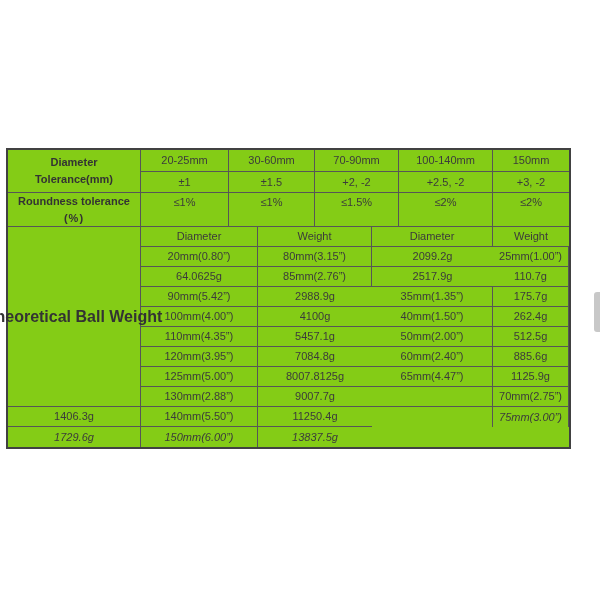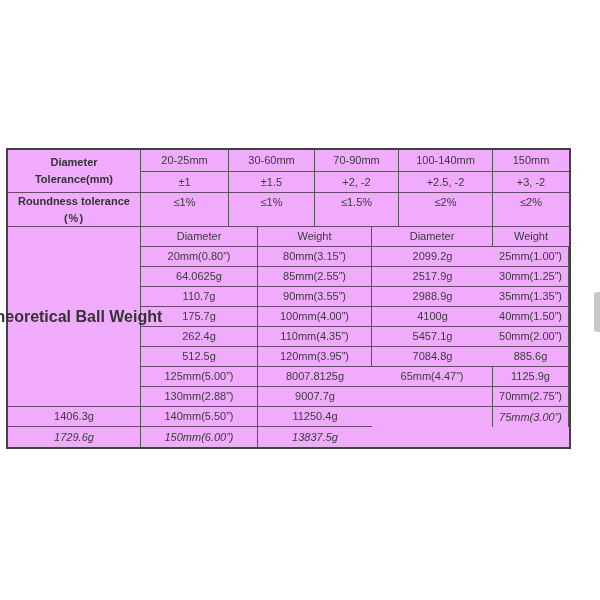--- a/index.html
+++ b/index.html
@@ -3,21 +3,21 @@
 <meta charset="utf-8">
 <style>
   html,body{margin:0;padding:0;}
   body{
     width:600px;height:600px;position:relative;background:#ffffff;
     font-family:"Liberation Sans","DejaVu Sans",sans-serif;
     color:#3b3b3b;overflow:hidden;
   }
   .tbl{
     position:absolute;left:6px;top:148px;
-    border:2px solid #414141;background:#f0abfc;
+    border:2px solid #414141;background:#84cc16;
   }
   .sec{display:grid;}
   .secA{
     grid-template-columns:133px 88px 86px 84px 94px 76px;
     grid-template-rows:22px 21px 34px;
   }
   .secB{
     grid-template-columns:133px 117px 114px 121px 76px;
     grid-template-rows:repeat(11,20px);
   }
@@ -82,43 +82,43 @@
     <div class="c">Weight</div>
     <div class="c">Diameter</div>
     <div class="c lc">Weight</div>
 
     <div class="c">20mm(0.80”)</div>
     <div class="c">80mm(3.15”)</div>
     <div class="c lc">2099.2g</div>
 
     <div class="c">25mm(1.00”)</div>
     <div class="c">64.0625g</div>
-    <div class="c">85mm(2.55”)</div>
+    <div class="c">85mm(2.76”)</div>
     <div class="c lc">2517.9g</div>
 
-    <div class="c">30mm(1.25”)</div>
     <div class="c">110.7g</div>
-    <div class="c">90mm(3.55”)</div>
+    <div class="c">90mm(5.42”)</div>
     <div class="c lc">2988.9g</div>
 
     <div class="c">35mm(1.35”)</div>
     <div class="c">175.7g</div>
     <div class="c">100mm(4.00”)</div>
     <div class="c lc">4100g</div>
 
     <div class="c">40mm(1.50”)</div>
     <div class="c">262.4g</div>
     <div class="c">110mm(4.35”)</div>
     <div class="c lc">5457.1g</div>
 
     <div class="c">50mm(2.00”)</div>
     <div class="c">512.5g</div>
     <div class="c">120mm(3.95”)</div>
     <div class="c lc">7084.8g</div>
 
+    <div class="c">60mm(2.40”)</div>
     <div class="c">885.6g</div>
     <div class="c">125mm(5.00”)</div>
     <div class="c lc">8007.8125g</div>
 
     <div class="c">65mm(4.47”)</div>
     <div class="c">1125.9g</div>
     <div class="c">130mm(2.88”)</div>
     <div class="c lc">9007.7g</div>
 
     <div class="c"></div>

